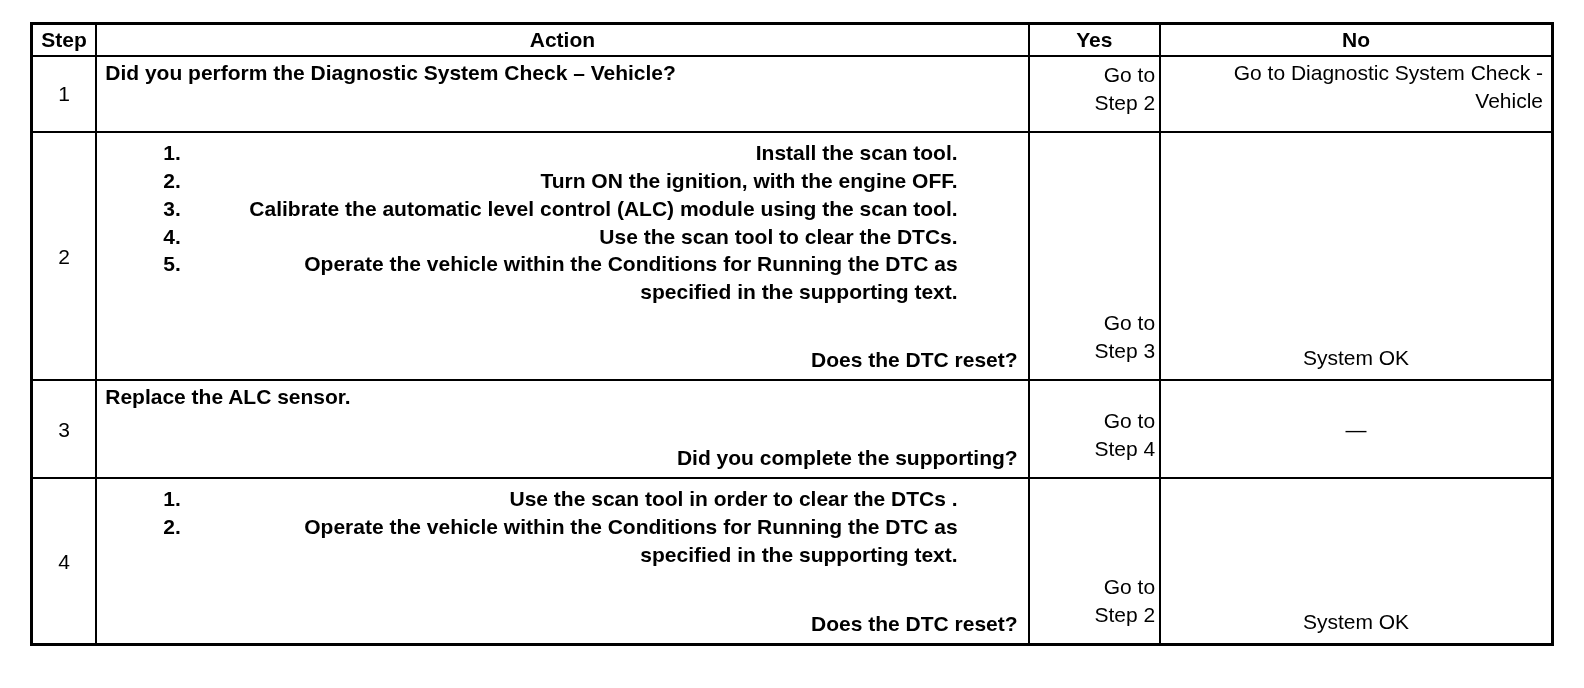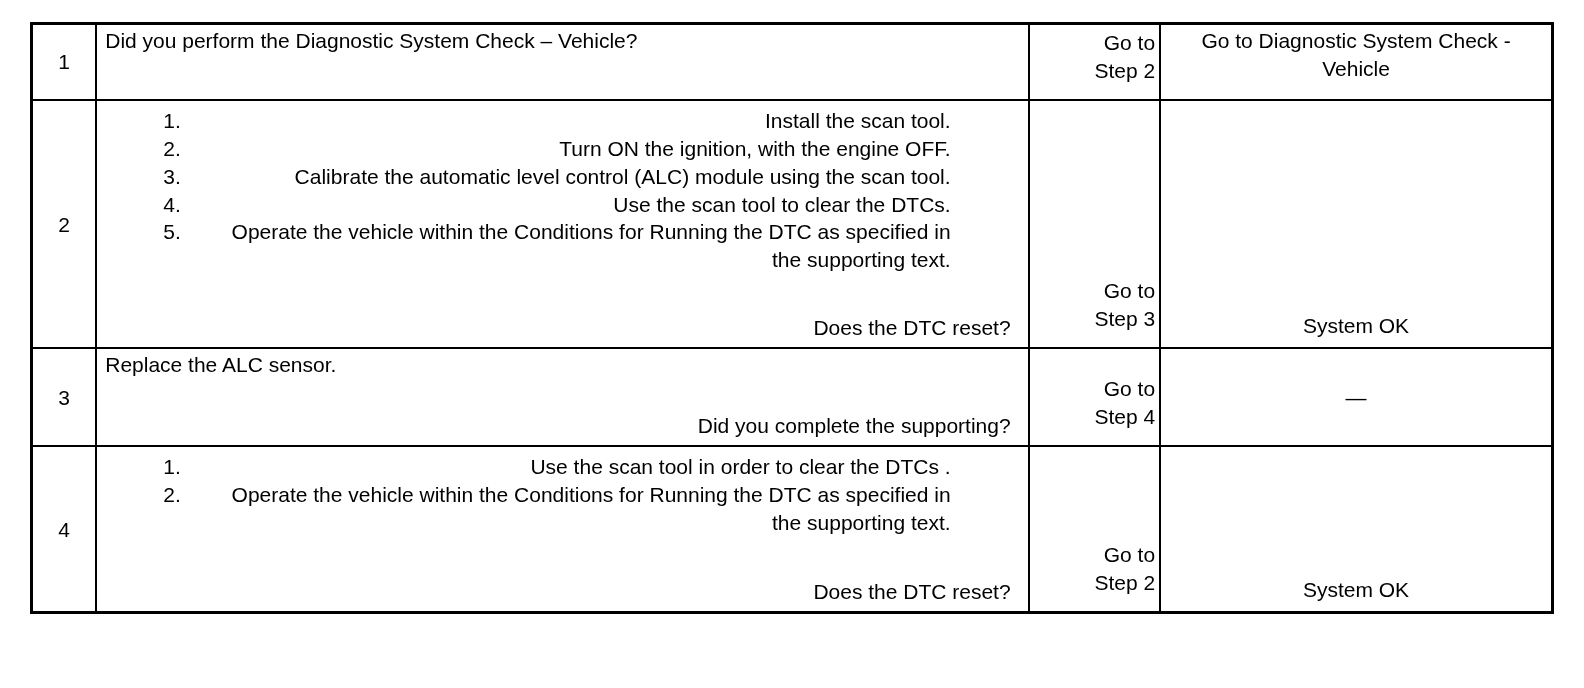--- a/index.html
+++ b/index.html
@@ -29,31 +29,32 @@
     height: 32px;
   }
   td { font-size: 21px; line-height: 1.32; }
 
   .step-cell {
     text-align: center;
     vertical-align: middle;
   }
   .action-cell {
     vertical-align: top;
-    padding: 2px 17px 6px 8px;
+    padding: 2px 10px 6px 8px;
+    font-weight: bold;
   }
   .yes-cell {
     text-align: right;
     vertical-align: bottom;
     white-space: pre-line;
     padding: 4px 4px 15px 4px;
   }
   .no-cell-top {
     vertical-align: top;
-    text-align: center;
+    text-align: right;
     padding: 2px 8px 4px 8px;
   }
   .no-cell-bottom {
     vertical-align: bottom;
     text-align: center;
     padding: 4px 4px 8px 4px;
   }
   .no-cell-middle {
     vertical-align: middle;
     text-align: center;
@@ -81,20 +82,26 @@
 <div class="page">
   <table class="diag">
     <colgroup>
       <col style="width:64px">
       <col style="width:922px">
       <col style="width:130px">
       <col style="width:388px">
     </colgroup>
 
     <tbody>
+        <tr>
+      <th>Step</th>
+      <th>Action</th>
+      <th>Yes</th>
+      <th>No</th>
+    </tr>
 
     <tr class="r1">
       <td class="step-cell">1</td>
       <td class="action-cell">
         <div>Did you perform the Diagnostic System Check – Vehicle?</div>
       </td>
       <td class="yes-cell">Go to
 Step 2</td>
       <td class="no-cell-top">Go to Diagnostic System Check - Vehicle</td>
     </tr>

